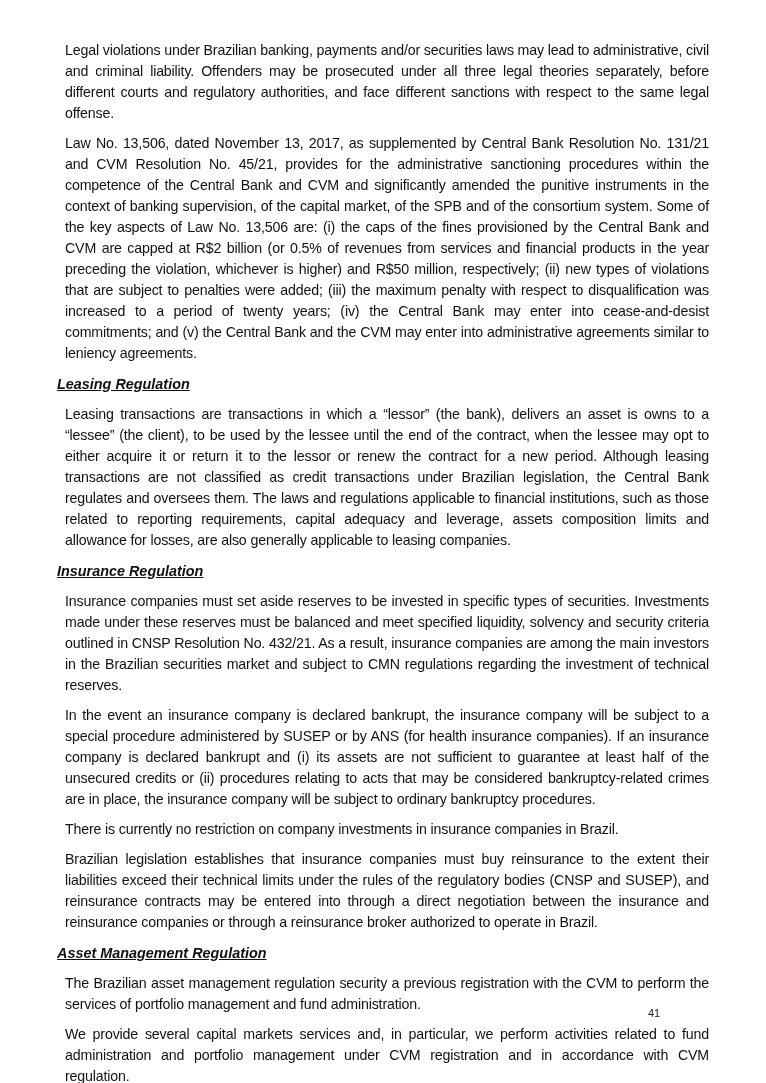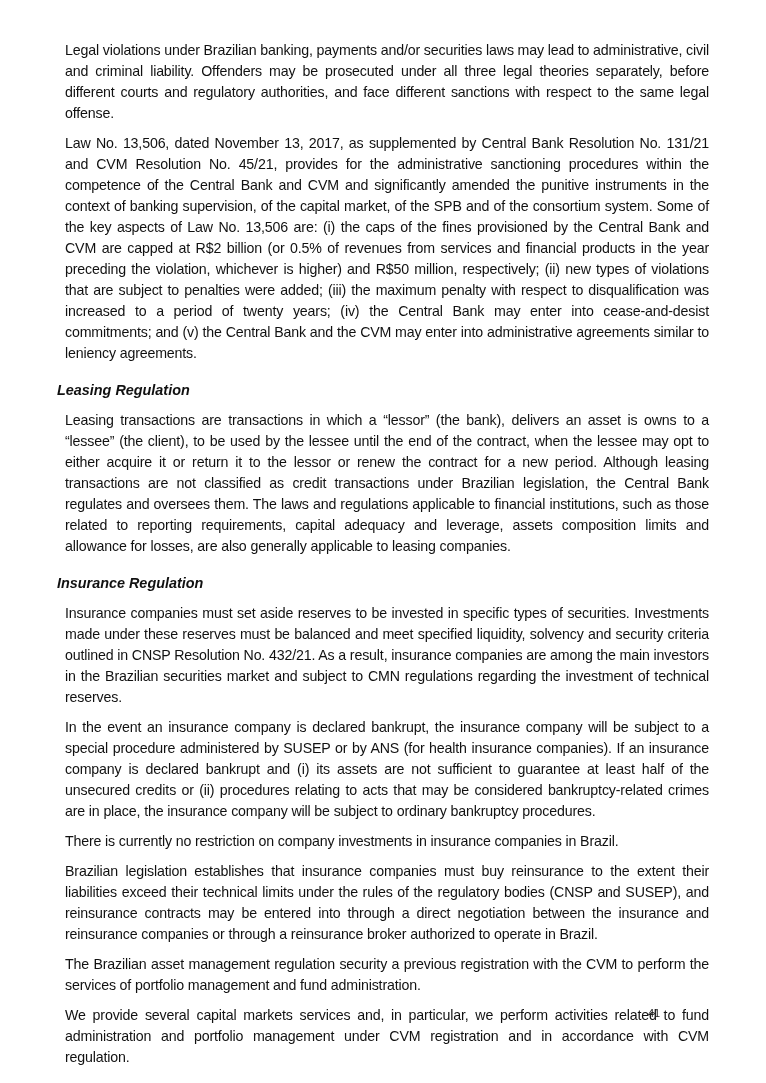--- a/index.html
+++ b/index.html
@@ -22,25 +22,26 @@
       width: 652px;
     }
     .para {
       margin: 0 0 9px 8px;
       font-size: 14.2px;
       line-height: 21px;
       text-align: justify;
       letter-spacing: -0.15px;
     }
     .heading {
-      margin: 16px 0 9px 0;
+      margin: 10px 0 9px 0;
       font-size: 14.4px;
       line-height: 21px;
       font-weight: bold;
       font-style: italic;
+      text-decoration: underline;
     }
     .page-number {
       position: absolute;
       left: 648px;
       top: 1006px;
       font-size: 11px;
       line-height: 14px;
       color: #222222;
     }
   </style>
@@ -50,17 +51,18 @@
 <div class="page">
   <p class="para">Legal violations under Brazilian banking, payments and/or securities laws may lead to administrative, civil and criminal liability. Offenders may be prosecuted under all three legal theories separately, before different courts and regulatory authorities, and face different sanctions with respect to the same legal offense.</p>
   <p class="para">Law No. 13,506, dated November 13, 2017, as supplemented by Central Bank Resolution No. 131/21 and CVM Resolution No. 45/21, provides for the administrative sanctioning procedures within the competence of the Central Bank and CVM and significantly amended the punitive instruments in the context of banking supervision, of the capital market, of the SPB and of the consortium system. Some of the key aspects of Law No. 13,506 are: (i) the caps of the fines provisioned by the Central Bank and CVM are capped at R$2 billion (or 0.5% of revenues from services and financial products in the year preceding the violation, whichever is higher) and R$50 million, respectively; (ii) new types of violations that are subject to penalties were added; (iii) the maximum penalty with respect to disqualification was increased to a period of twenty years; (iv)  the Central Bank may enter into cease-and-desist commitments; and (v) the Central Bank and the CVM may enter into administrative agreements similar to leniency agreements.</p>
   <p class="heading">Leasing Regulation</p>
   <p class="para">Leasing transactions are transactions in which a “lessor” (the bank), delivers an asset is owns to a “lessee” (the client), to be used by the lessee until the end of the contract, when the lessee may opt to either acquire it or return it to the lessor or renew the contract for a new period. Although leasing transactions are not classified as credit transactions under Brazilian legislation, the Central Bank regulates and oversees them. The laws and regulations applicable to financial institutions, such as those related to reporting requirements, capital adequacy and leverage, assets composition limits and allowance for losses, are also generally applicable to leasing companies.</p>
   <p class="heading">Insurance Regulation</p>
   <p class="para">Insurance companies must set aside reserves to be invested in specific types of securities. Investments made under these reserves must be balanced and meet specified liquidity, solvency and security criteria outlined in CNSP Resolution No. 432/21. As a result, insurance companies are among the main investors in the Brazilian securities market and subject to CMN regulations regarding the investment of technical reserves.</p>
   <p class="para">In the event an insurance company is declared bankrupt, the insurance company will be subject to a special procedure administered by SUSEP or by ANS (for health insurance companies). If an insurance company is declared bankrupt and (i) its assets are not sufficient to guarantee at least half of the unsecured credits or (ii) procedures relating to acts that may be considered bankruptcy-related crimes are in place, the insurance company will be subject to ordinary bankruptcy procedures.</p>
   <p class="para">There is currently no restriction on company investments in insurance companies in Brazil.</p>
   <p class="para">Brazilian legislation establishes that insurance companies must buy reinsurance to the extent their liabilities exceed their technical limits under the rules of the regulatory bodies (CNSP and SUSEP), and reinsurance contracts may be entered into through a direct negotiation between the insurance and reinsurance companies or through a reinsurance broker authorized to operate in Brazil.</p>
+  <p class="heading">Asset Management Regulation</p>
   <p class="para">The Brazilian asset management regulation security a previous registration with the CVM to perform the services of portfolio management and fund administration.</p>
   <p class="para">We provide several capital markets services and, in particular, we perform activities related to fund administration and portfolio management under CVM registration and in accordance with CVM regulation.</p>
 </div>
 
 <div class="page-number">41</div>
 
 </body></html>

